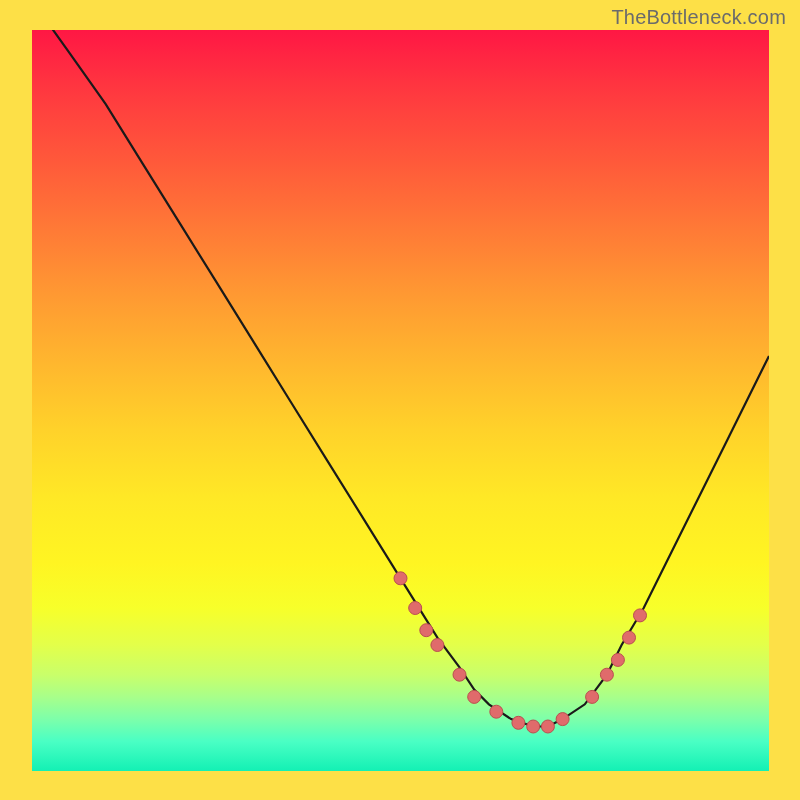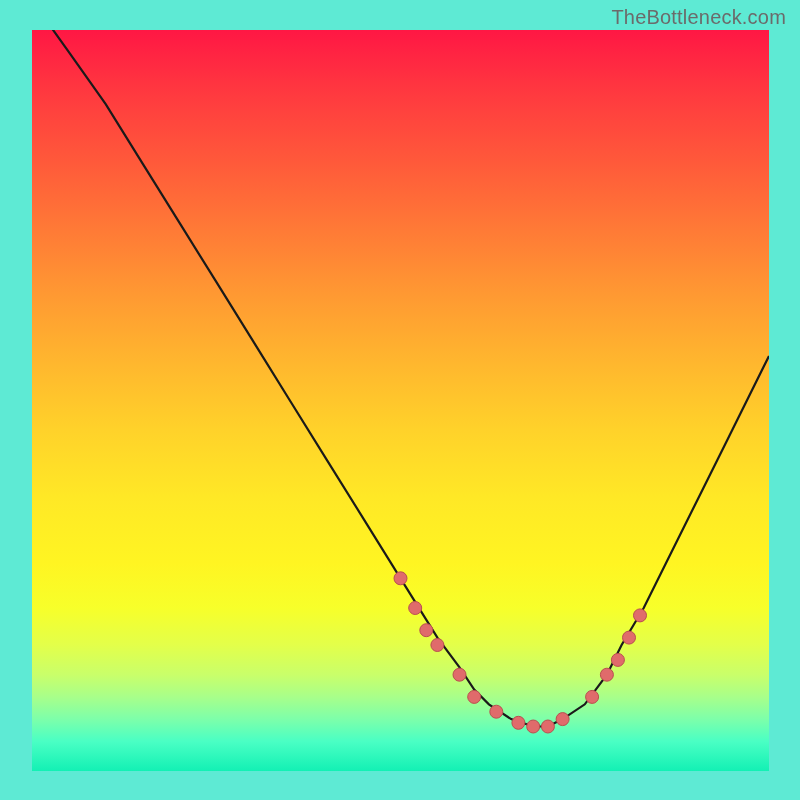--- a/index.html
+++ b/index.html
@@ -8,21 +8,21 @@
     width: 800px;
     height: 800px;
     overflow: hidden;
     background: #000;
     font-family: Arial, Helvetica, sans-serif;
   }
   .frame {
     position: relative;
     width: 800px;
     height: 800px;
-    background: #5eead4;
+    background: #fde047;
   }
   .watermark {
     position: absolute;
     top: 6px;
     right: 14px;
     color: #6b6b6b;
     font-size: 20px;
     font-weight: 500;
     letter-spacing: 0.2px;
     z-index: 10;

